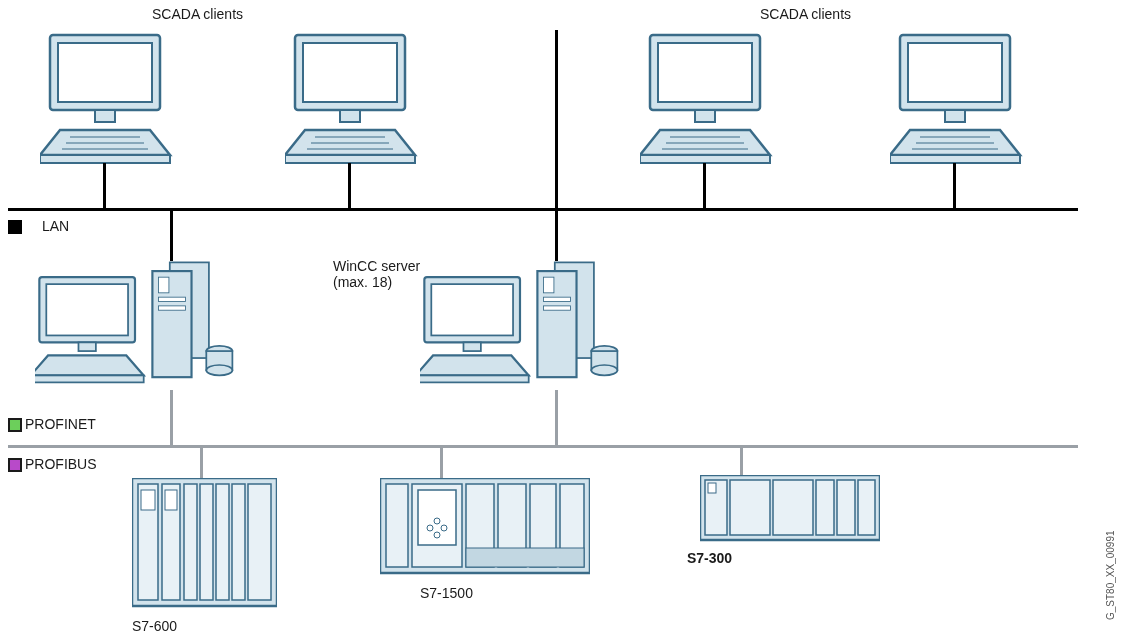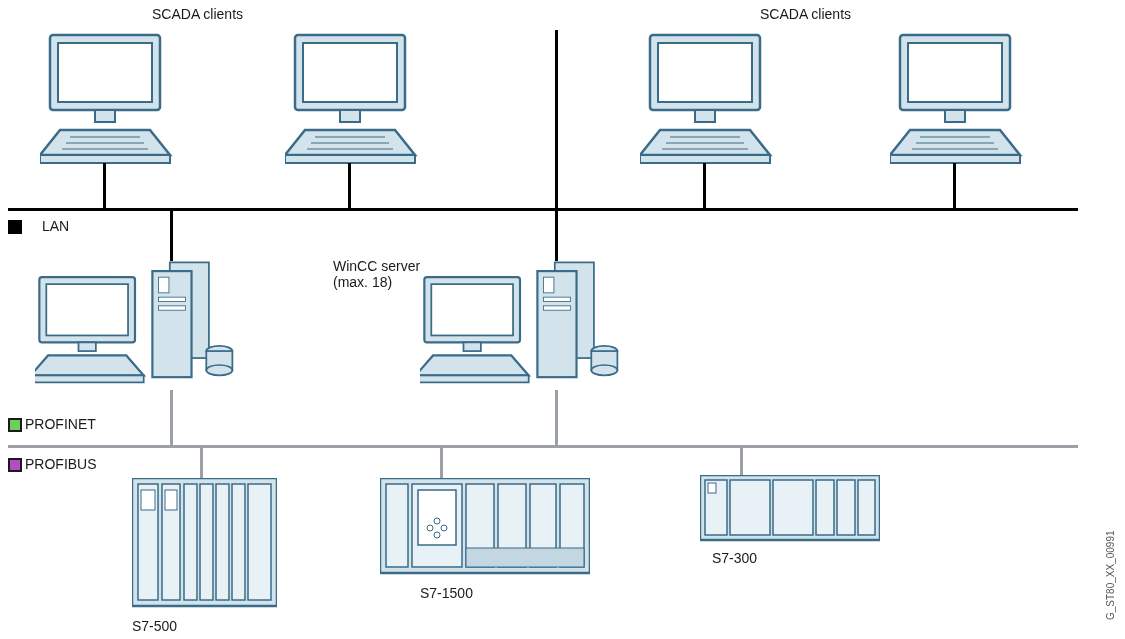--- a/index.html
+++ b/index.html
@@ -184,21 +184,21 @@
     <rect x="30" y="6" width="18" height="116" fill="#e8f1f6" stroke="#3a6b88" stroke-width="1.5"></rect>
     <rect x="52" y="6" width="13" height="116" fill="#e8f1f6" stroke="#3a6b88" stroke-width="1.5"></rect>
     <rect x="68" y="6" width="13" height="116" fill="#e8f1f6" stroke="#3a6b88" stroke-width="1.5"></rect>
     <rect x="84" y="6" width="13" height="116" fill="#e8f1f6" stroke="#3a6b88" stroke-width="1.5"></rect>
     <rect x="100" y="6" width="13" height="116" fill="#e8f1f6" stroke="#3a6b88" stroke-width="1.5"></rect>
     <rect x="116" y="6" width="23" height="116" fill="#e8f1f6" stroke="#3a6b88" stroke-width="1.5"></rect>
     <rect x="9" y="12" width="14" height="20" fill="#fff" stroke="#3a6b88"></rect>
     <rect x="33" y="12" width="12" height="20" fill="#fff" stroke="#3a6b88"></rect>
   </svg>
 </div>
-<div class="label" style="left:132px; top:618px;">S7-500</div>
+<div class="label" style="left:132px; top:618px;">S7-600</div>
 
 <div class="plc" style="left:380px; top:478px; width:210px; height:100px;">
   <svg viewBox="0 0 210 100">
     <rect x="0" y="0" width="210" height="95" fill="#d2e3ec" stroke="#3a6b88" stroke-width="2.5"></rect>
     <rect x="6" y="6" width="22" height="83" fill="#e8f1f6" stroke="#3a6b88" stroke-width="1.5"></rect>
 
     <rect x="32" y="6" width="50" height="83" fill="#e8f1f6" stroke="#3a6b88" stroke-width="1.5"></rect>
     <rect x="38" y="12" width="38" height="55" fill="#fff" stroke="#3a6b88" stroke-width="1.5"></rect>
     <circle cx="50" cy="50" r="3" fill="none" stroke="#3a6b88"></circle>
     <circle cx="64" cy="50" r="3" fill="none" stroke="#3a6b88"></circle>
@@ -218,15 +218,15 @@
     <rect x="0" y="0" width="180" height="65" fill="#d2e3ec" stroke="#3a6b88" stroke-width="2.5"></rect>
     <rect x="5" y="5" width="22" height="55" fill="#e8f1f6" stroke="#3a6b88" stroke-width="1.5"></rect>
     <rect x="8" y="8" width="8" height="10" fill="#fff" stroke="#3a6b88"></rect>
     <rect x="30" y="5" width="40" height="55" fill="#e8f1f6" stroke="#3a6b88" stroke-width="1.5"></rect>
     <rect x="73" y="5" width="40" height="55" fill="#e8f1f6" stroke="#3a6b88" stroke-width="1.5"></rect>
     <rect x="116" y="5" width="18" height="55" fill="#e8f1f6" stroke="#3a6b88" stroke-width="1.5"></rect>
     <rect x="137" y="5" width="18" height="55" fill="#e8f1f6" stroke="#3a6b88" stroke-width="1.5"></rect>
     <rect x="158" y="5" width="17" height="55" fill="#e8f1f6" stroke="#3a6b88" stroke-width="1.5"></rect>
   </svg>
 </div>
-<div class="label" style="left:712px; top:550px;">S7-300</div>
+<div class="label" style="left:687px; top:550px;font-weight:bold;">S7-300</div>
 
 <div class="side-text" style="left:1105px; top:620px;">G_ST80_XX_00991</div>
 
 </body></html>

